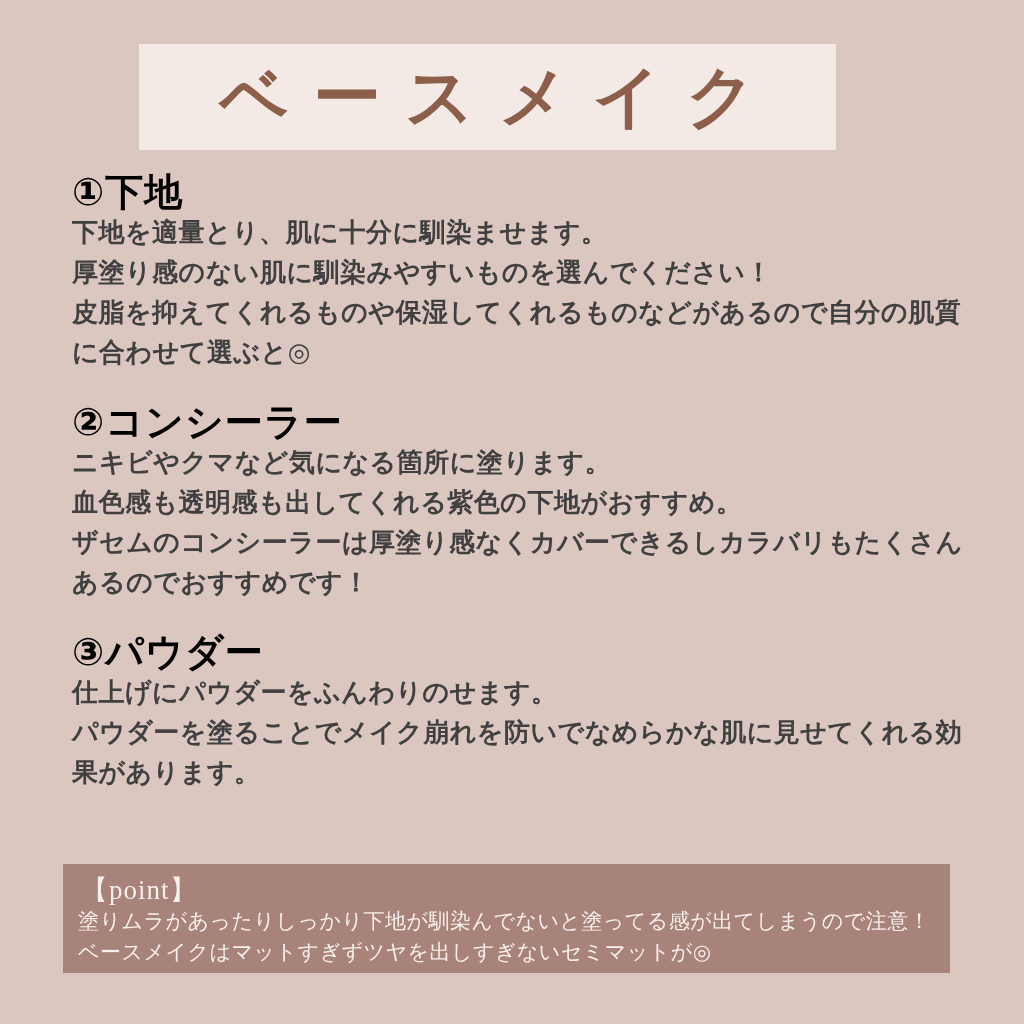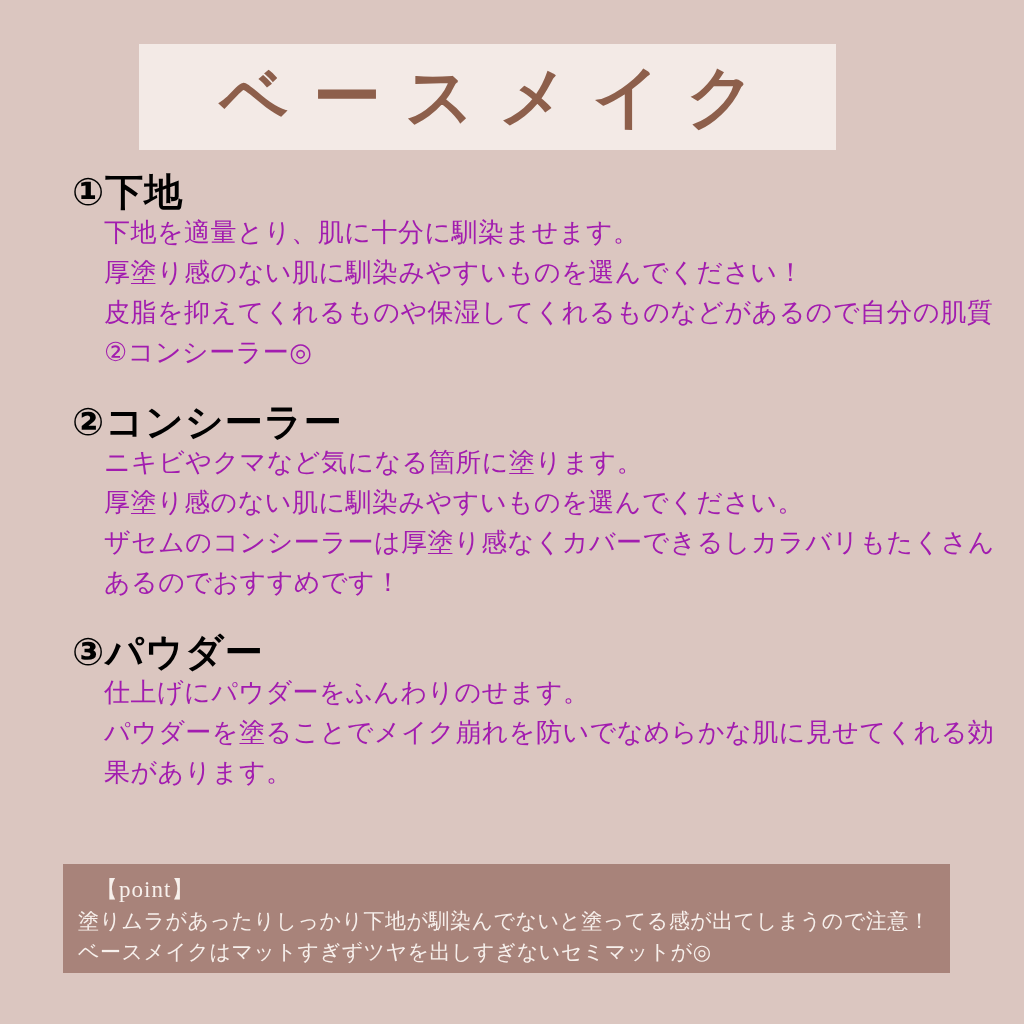--- a/index.html
+++ b/index.html
@@ -43,43 +43,42 @@
   .section-3 { top: 632px; }
   .section-heading {
     font-size: 38px;
     font-weight: bold;
     color: #000000;
     line-height: 40px;
     letter-spacing: 1px;
   }
   .body-line {
     font-size: 26px;
-    font-weight: 400;
-    color: #a21caf;
+    font-weight: 700;
+    color: #404040;
     line-height: 40px;
     letter-spacing: 0.5px;
     white-space: nowrap;
-    margin-left: 32px;
   }
   .point-box {
     position: absolute;
     left: 63px;
     top: 864px;
     width: 887px;
     height: 109px;
     background: #a8837a;
     box-sizing: border-box;
     padding: 10px 0 0 15px;
   }
   .point-heading {
-    font-size: 23px;
+    font-size: 27px;
     color: #f7f0ec;
     font-family: "Liberation Serif", "DejaVu Serif", serif;
     line-height: 32px;
-    margin-left: 17px;
+    margin-left: 3px;
     letter-spacing: 1px;
   }
   .point-line {
     font-size: 21px;
     color: #f7f0ec;
     line-height: 31px;
     letter-spacing: 0.5px;
     white-space: nowrap;
   }
 </style>
@@ -88,27 +87,27 @@
 
 <div class="title-banner">
   <div class="title-text">ベースメイク</div>
 </div>
 
 <div class="section section-1">
   <div class="section-heading">①下地</div>
   <div class="body-line">下地を適量とり、肌に十分に馴染ませます。</div>
   <div class="body-line">厚塗り感のない肌に馴染みやすいものを選んでください！</div>
   <div class="body-line">皮脂を抑えてくれるものや保湿してくれるものなどがあるので自分の肌質</div>
-  <div class="body-line">②コンシーラー◎</div>
+  <div class="body-line">に合わせて選ぶと◎</div>
 </div>
 
 <div class="section section-2">
   <div class="section-heading">②コンシーラー</div>
   <div class="body-line">ニキビやクマなど気になる箇所に塗ります。</div>
-  <div class="body-line">厚塗り感のない肌に馴染みやすいものを選んでください。</div>
+  <div class="body-line">血色感も透明感も出してくれる紫色の下地がおすすめ。</div>
   <div class="body-line">ザセムのコンシーラーは厚塗り感なくカバーできるしカラバリもたくさん</div>
   <div class="body-line">あるのでおすすめです！</div>
 </div>
 
 <div class="section section-3">
   <div class="section-heading">③パウダー</div>
   <div class="body-line">仕上げにパウダーをふんわりのせます。</div>
   <div class="body-line">パウダーを塗ることでメイク崩れを防いでなめらかな肌に見せてくれる効</div>
   <div class="body-line">果があります。</div>
 </div>

